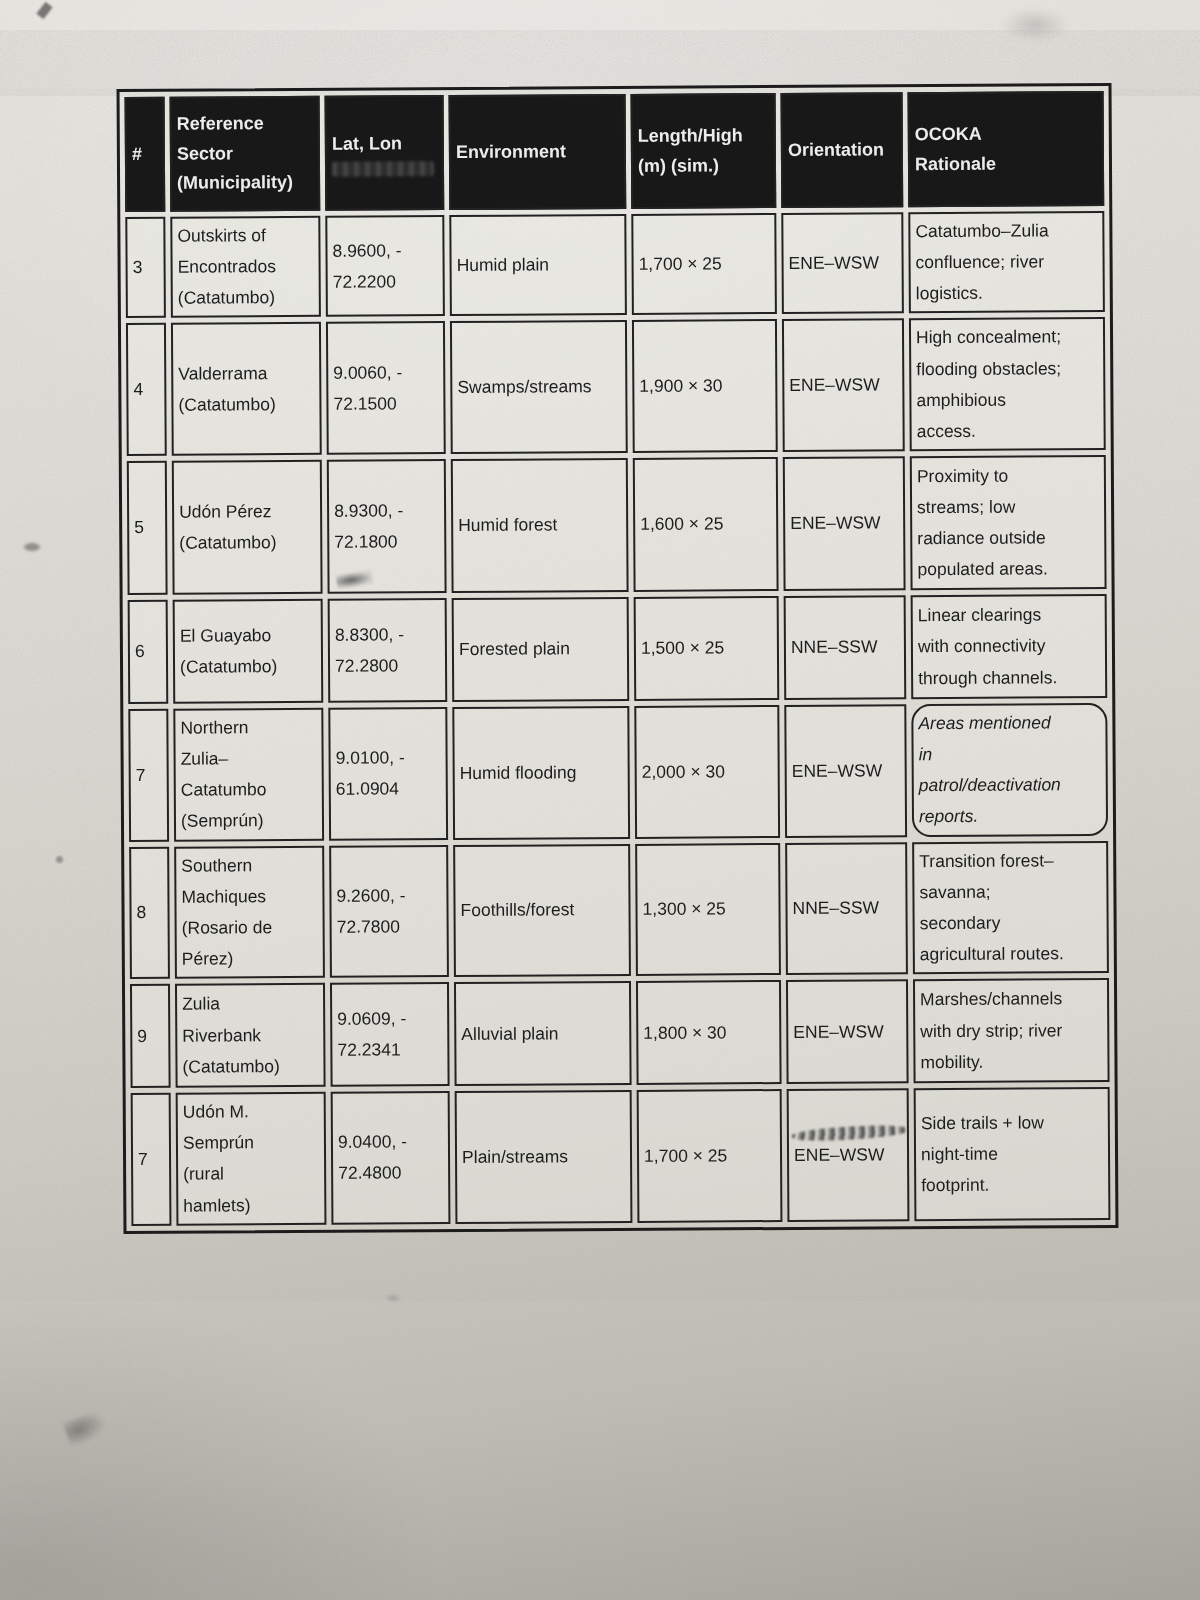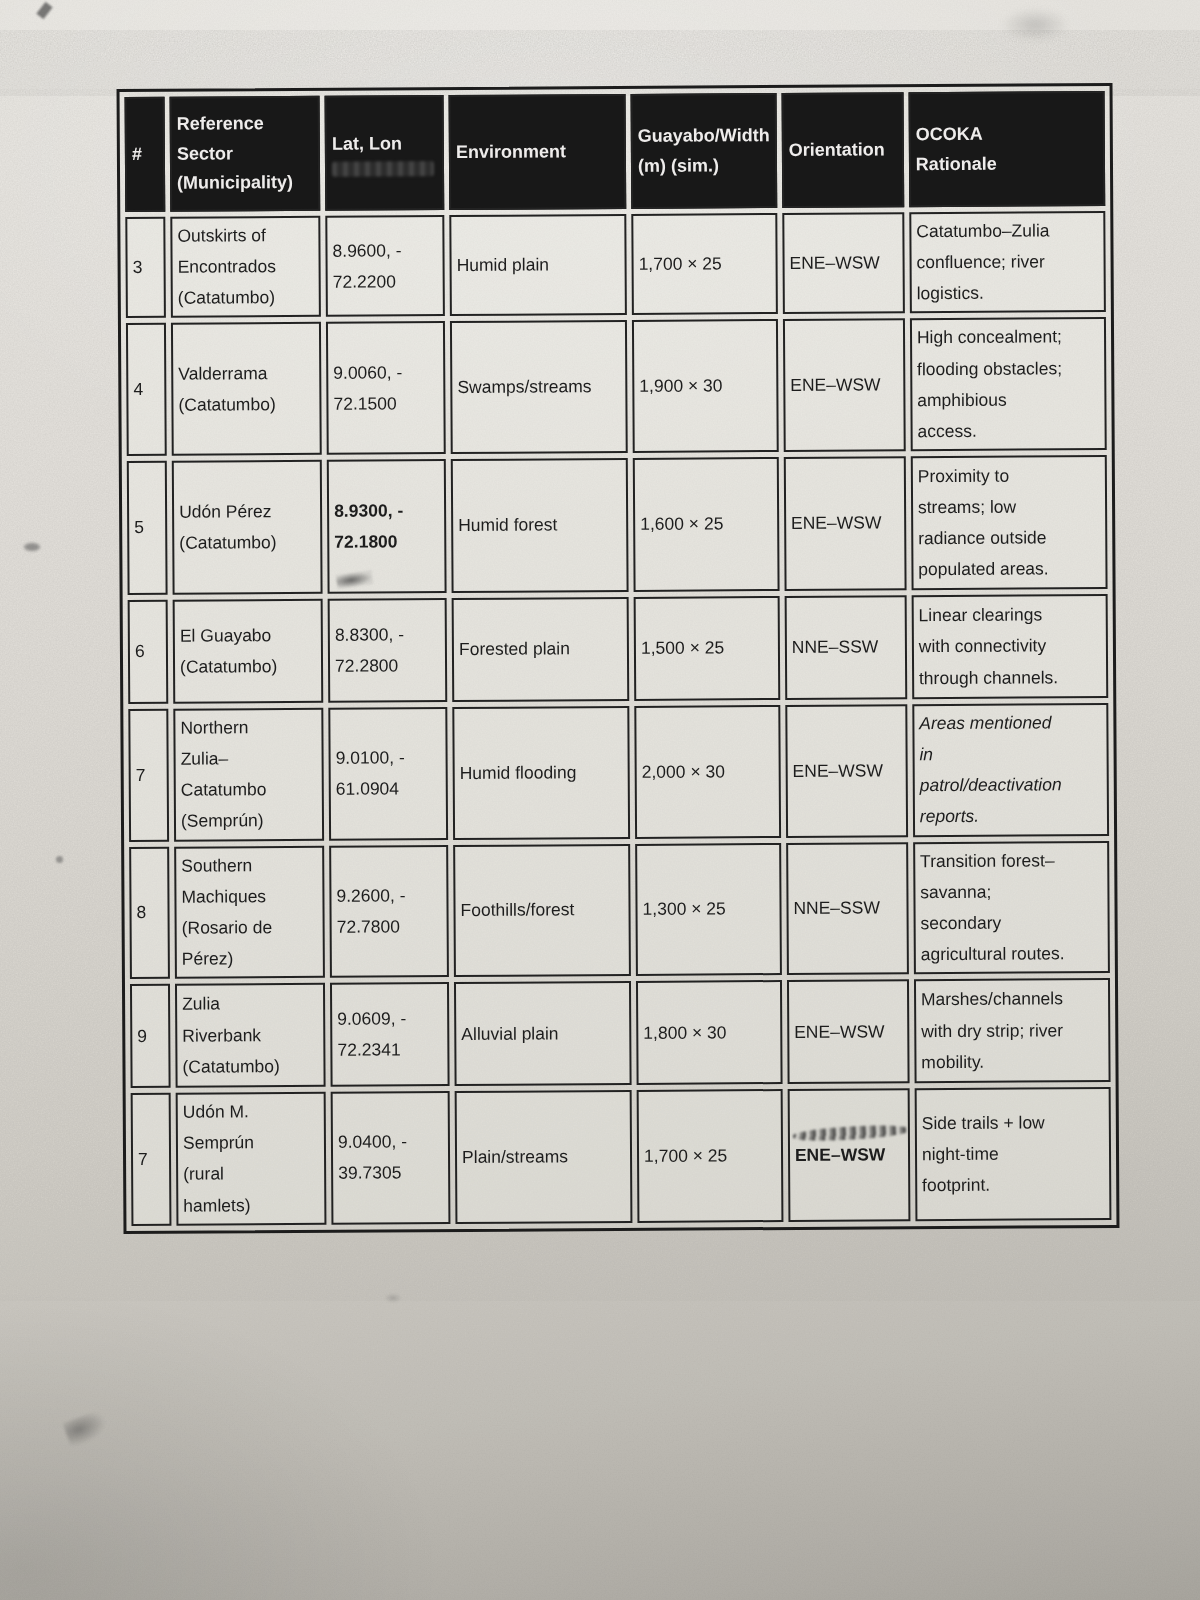--- a/index.html
+++ b/index.html
@@ -39,22 +39,22 @@
     font-size:18px;
     font-weight:bold;
     line-height:1.65;
   }
   .doc-table td{
     color:#1d1d1d;
     font-size:17.5px;
     line-height:1.78;
     background:rgba(236,234,229,0.35);
   }
-  td.em{font-style:italic;}
-  .rel{position:relative;font-weight:bold;}
+  td.em{font-style:italic;border-radius:19px;}
+  .rel{position:relative;}
 
   
   .redaction{
     width:102px;height:15px;margin-top:3px;
     background:repeating-linear-gradient(88deg, rgba(130,130,130,0.85) 0 5px, rgba(70,70,70,0.9) 5px 11px);
     filter:blur(1.5px);
     opacity:0.5;border-radius:3px;
   }
   
   .scribble{
@@ -120,21 +120,21 @@
       <tr style="height:94px">
         <th><span>#</span></th>
         <th><span>Reference
 Sector
 (Municipality)</span></th>
         <th>
           <span>Lat, Lon</span>
           <div class="redaction"></div>
         </th>
         <th><span>Environment</span></th>
-        <th><span>Guayabo/Width
+        <th><span>Length/High
 (m) (sim.)</span></th>
         <th><span>Orientation</span></th>
         <th><span>OCOKA
 Rationale</span></th>
       </tr>
     </thead>
     <tbody>
       <tr style="height:98px">
         <td>3</td>
         <td>Outskirts of
@@ -239,21 +239,21 @@
 with dry strip; river
 mobility.</td>
       </tr>
       <tr style="height:128px">
         <td>7</td>
         <td>Udón M.
 Semprún
 (rural
 hamlets)</td>
         <td>9.0400, -
-39.7305</td>
+72.4800</td>
         <td>Plain/streams</td>
         <td>1,700 × 25</td>
         <td class="rel">
           <span>ENE–WSW</span>
           <div class="scribble"></div>
         </td>
         <td>Side trails + low
 night-time
 footprint.</td>
       </tr>

